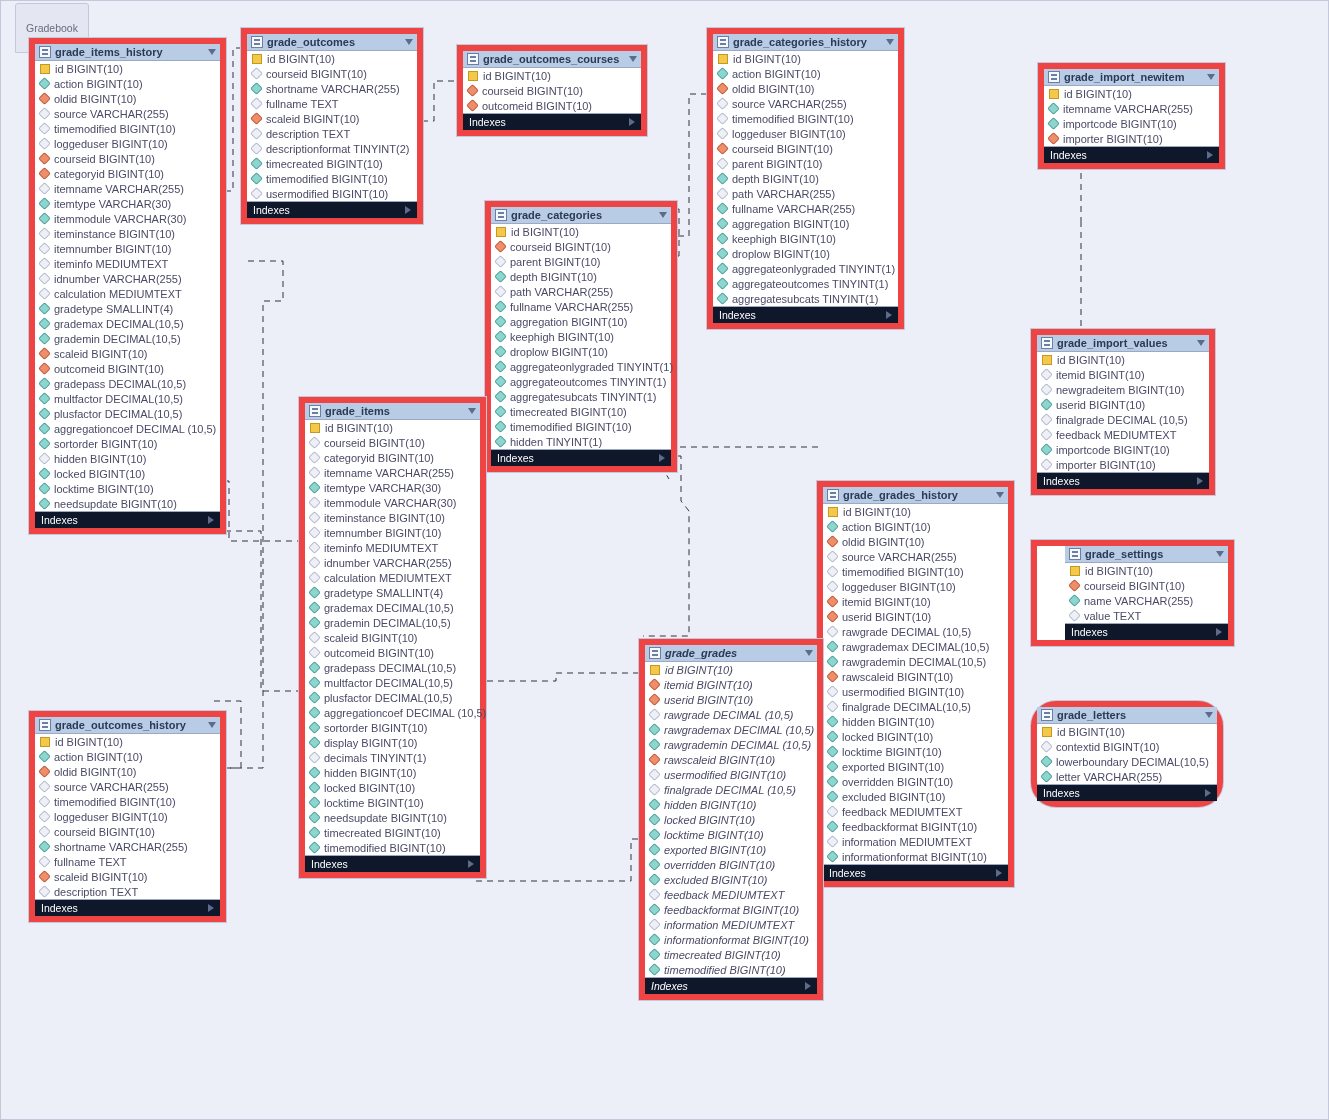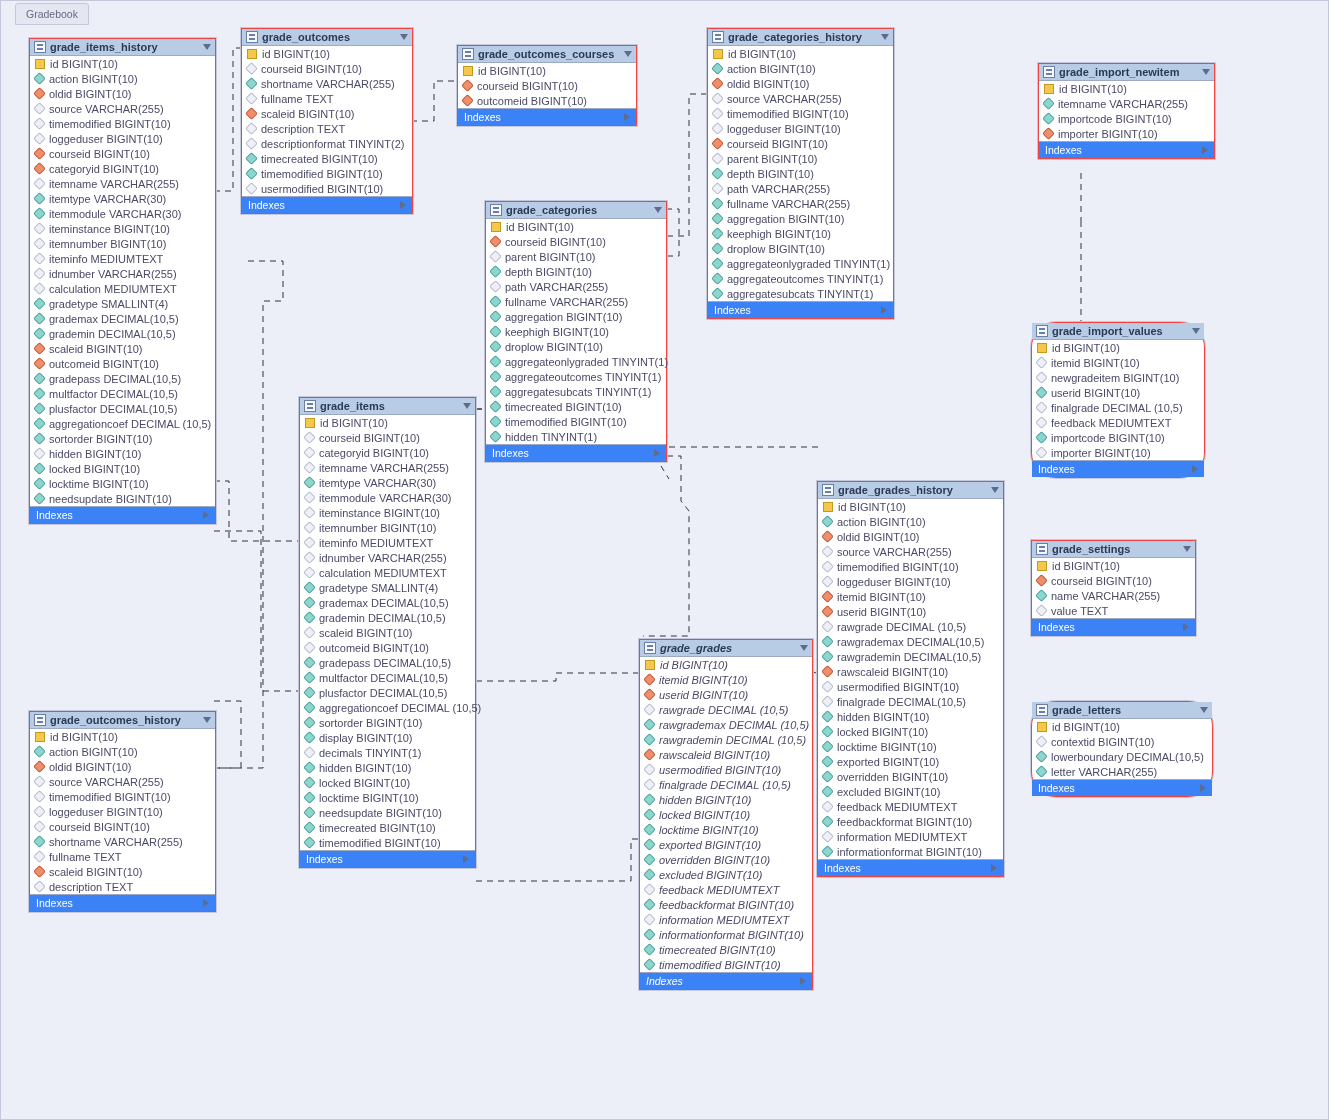--- a/index.html
+++ b/index.html
@@ -17,27 +17,27 @@
     border: 1px solid #c5c8da;
     box-sizing: border-box;
   }
   .group-label {
     position: absolute;
     top: 2px;
     left: 14px;
     background: #e4e6f2;
     border: 1px solid #c5c8da;
     border-radius: 3px 3px 0 0;
-    padding: 4px 10px;
+    padding: 18px 10px;
     font-size: 10.5px;
     color: #6a6a80;
   }
   .table-box {
     position: absolute;
-    border: 1px solid #ef4444;
+    border: 6px solid #ef4444;
     background: #ffffff;
     box-shadow: 0 0 0 1px #c5c8da;
   }
   .tbl-header {
     display: flex;
     align-items: center;
     background: #b9cce6;
     border-bottom: 1px solid #9da8c4;
     padding: 2px 4px;
     gap: 4px;
@@ -84,21 +84,21 @@
     width: 7px; height: 7px;
     border-radius: 2px;
     transform: rotate(45deg);
     flex: 0 0 auto;
   }
   .k-pk   { background: #f5c84a; border: 1px solid #c29a22; border-radius: 0; width:8px; height:8px; transform:none; }
   .k-fk   { background: #ef8e6b; border: 1px solid #c25c3b; }
   .k-idx  { background: #8dd6d0; border: 1px solid #52a39c; }
   .k-opt  { background: #eef0f6; border: 1px solid #b6bcd4; }
   .indexes {
-    background: #3b82f6;
+    background: #0f172a;
     color: #fff;
     font-size: 10.5px;
     padding: 2px 6px;
     display: flex;
     align-items: center;
     border-top: 1px solid #9da8c4;
   }
   .indexes .play {
     margin-left: auto;
     width: 0; height: 0;
@@ -517,21 +517,21 @@
       </div>
       <div class="col">
         <span class="bullet k-idx"></span>
         <span>hidden TINYINT(1)</span>
       </div>
       <div class="indexes">
         <span>Indexes</span>
         <span class="play"></span>
       </div>
     </div>
-    <div class="table-box" style="left: 1030px; top: 321px; width: 172px; border-radius: 25px;">
+    <div class="table-box" style="left: 1030px; top: 328px; width: 172px;">
       <div class="tbl-header">
         <span class="icon"></span>
         <span>grade_import_values</span>
         <span class="collapse-arrow"></span>
       </div>
       <div class="col">
         <span class="bullet k-pk"></span>
         <span>id BIGINT(10)</span>
       </div>
       <div class="col">
@@ -794,21 +794,21 @@
       </div>
       <div class="col">
         <span class="bullet k-idx"></span>
         <span>informationformat BIGINT(10)</span>
       </div>
       <div class="indexes">
         <span>Indexes</span>
         <span class="play"></span>
       </div>
     </div>
-    <div class="table-box" style="left: 1030px; top: 539px; width: 163px;">
+    <div class="table-box" style="left: 1030px; top: 539px; width: 163px; padding-left: 28px;">
       <div class="tbl-header">
         <span class="icon"></span>
         <span>grade_settings</span>
         <span class="collapse-arrow"></span>
       </div>
       <div class="col">
         <span class="bullet k-pk"></span>
         <span>id BIGINT(10)</span>
       </div>
       <div class="col">

